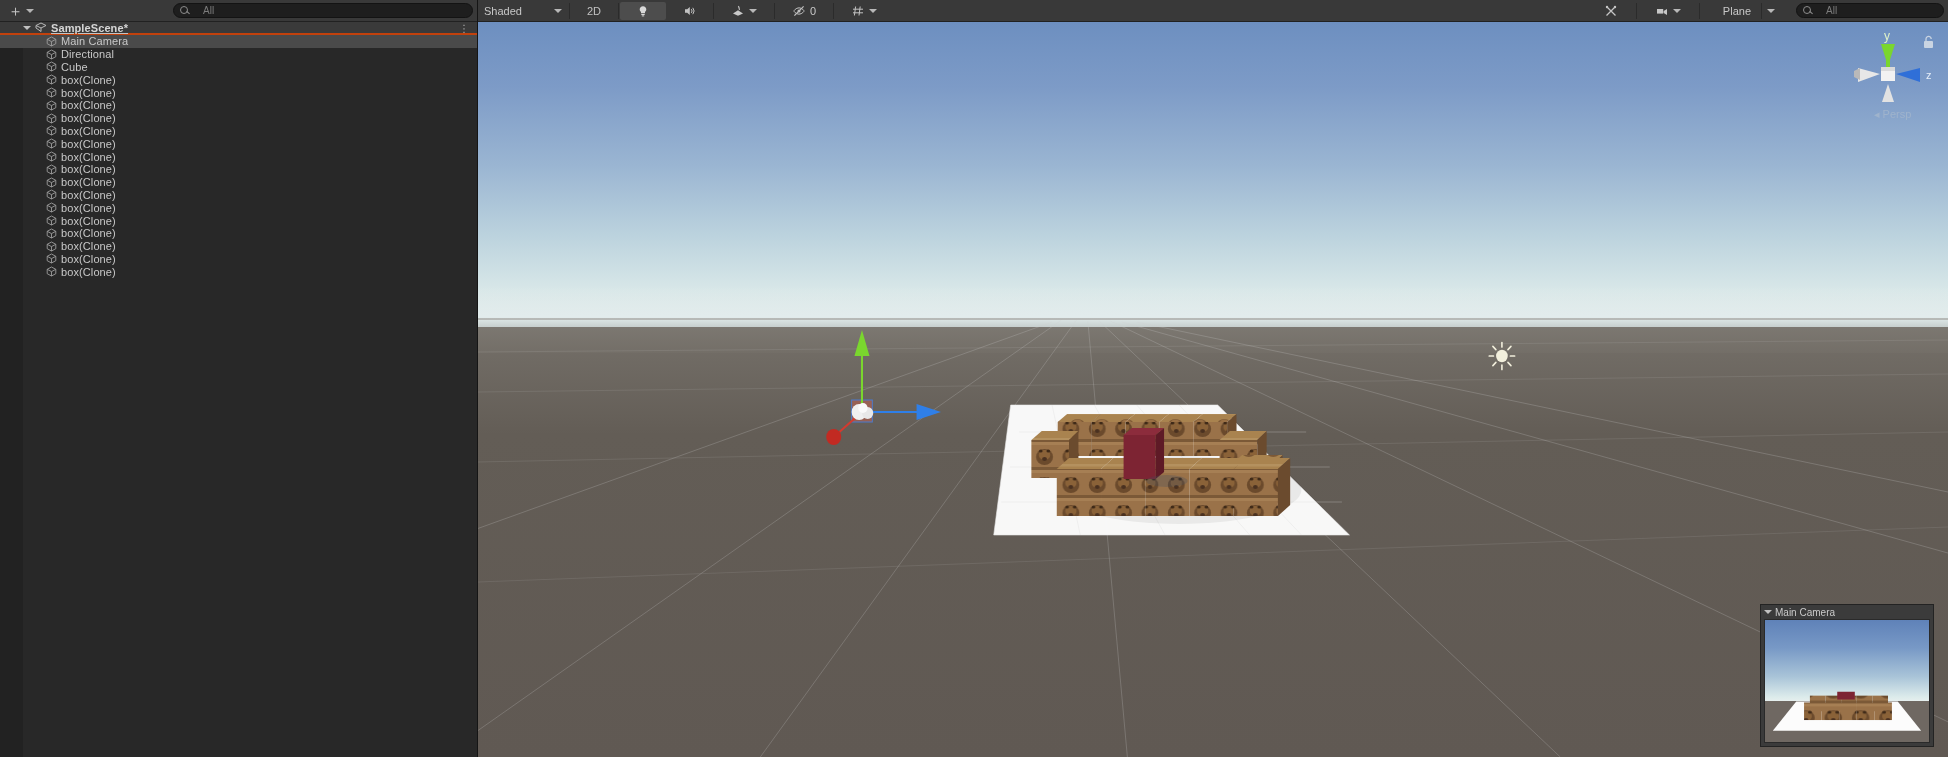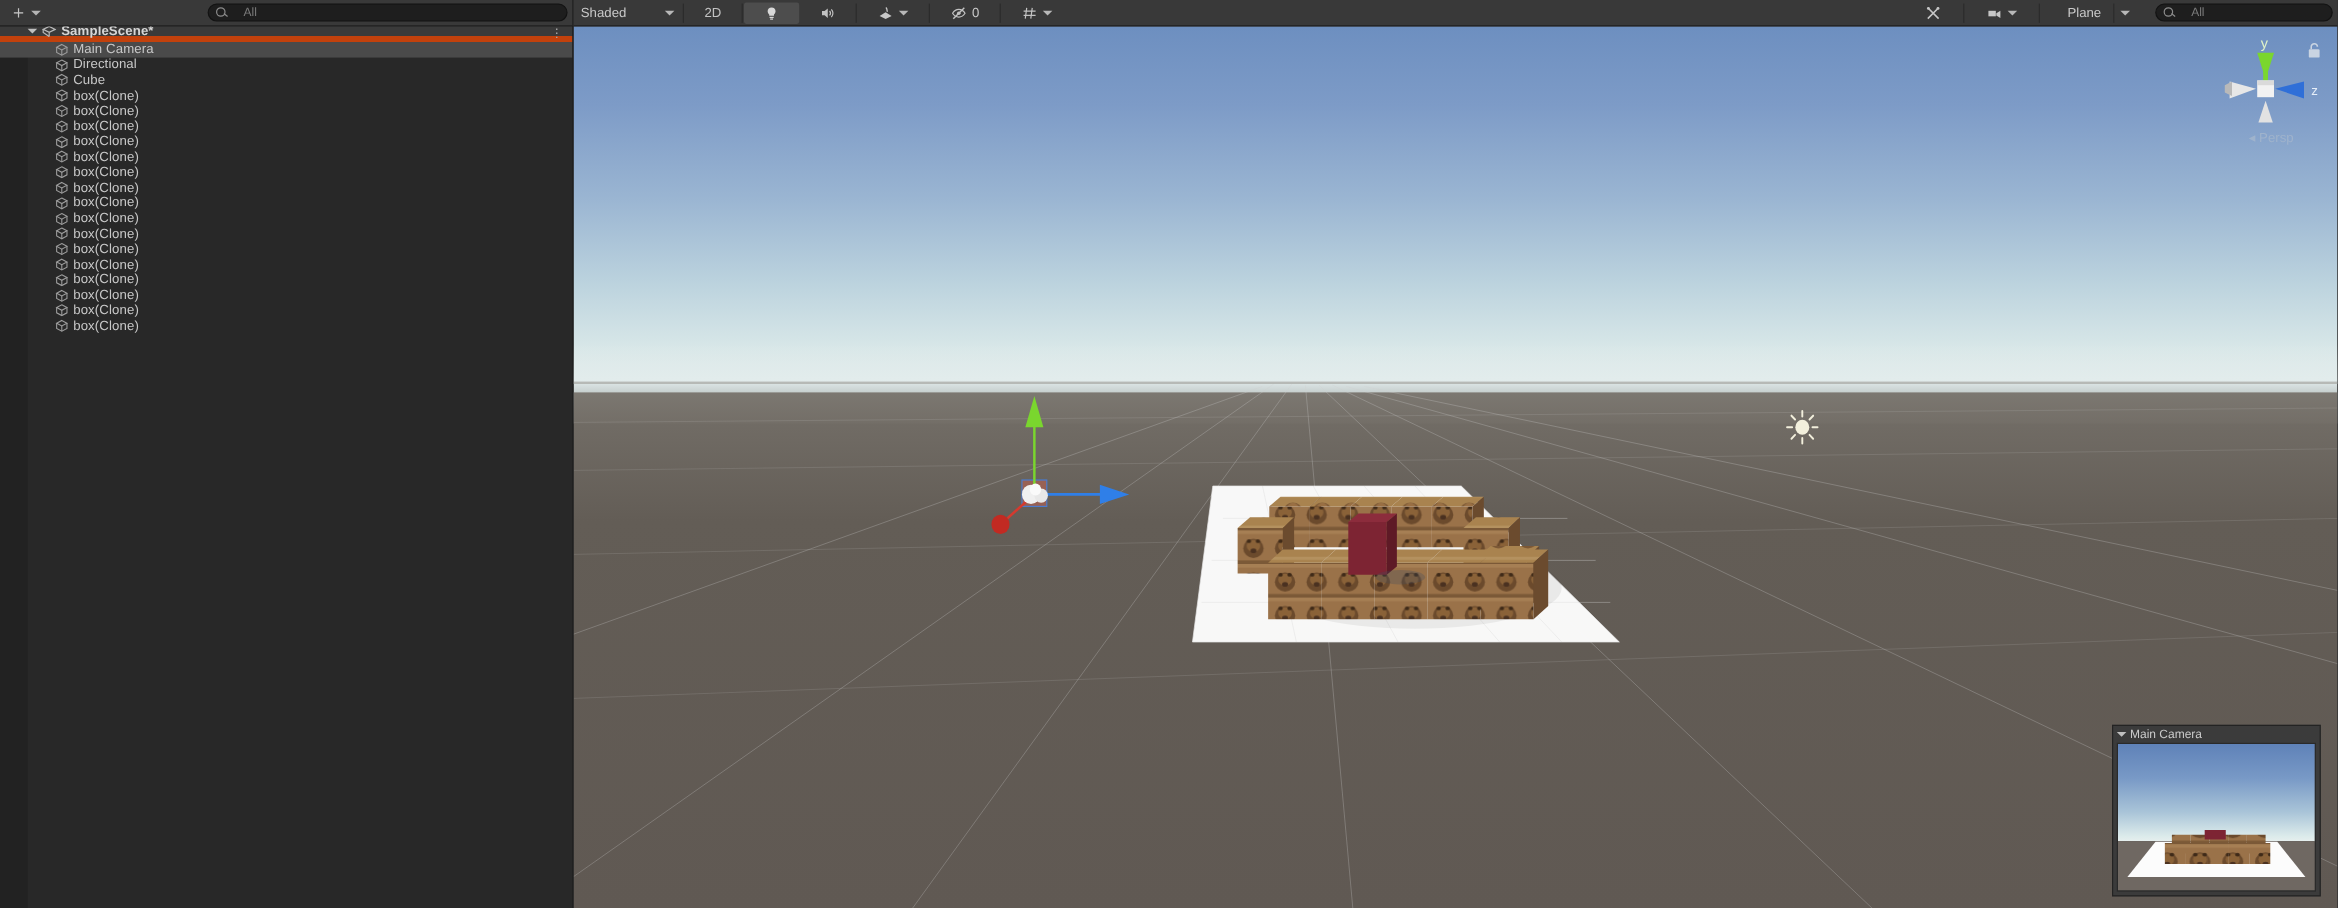--- a/index.html
+++ b/index.html
@@ -23,22 +23,22 @@
   .search-ic::before { content:""; position:absolute; left:0; top:1px; width:6px;height:6px;
     border:1.3px solid #8c8c8c; border-radius:50%; }
   .search-ic::after { content:""; position:absolute; left:5.5px; top:6.5px; width:4px;height:1.3px;
     background:#8c8c8c; transform:rotate(40deg); }
   .search-txt { font-size:10px; color:#7c7c7c; margin-left:12px; }
 
   .hier-list { flex:1; position:relative; overflow:hidden; background:#282828; }
   .gutter { position:absolute; left:0; top:0; width:23px; height:100%; background:#222222; }
   .row { position:relative; height:12.8px; display:flex; align-items:center;
     font-size:11px; color:#c4c4c4; white-space:nowrap; }
-  .row.scene-root { background:#3a3a3a; padding-left:23px; border-bottom:5px solid #c2410c;
-    height:13px; }
+  .row.scene-root { background:#3a3a3a; padding-left:23px; border-bottom:2px solid #c2410c;
+    height:13px;text-decoration:underline; }
   .row.selected { background:#4a4a4a; }
   .row .arrow { width:0;height:0;border-left:4.5px solid transparent;border-right:4.5px solid transparent;
     border-top:4.5px solid #c0c0c0; margin-right:4px; }
   .scene-ic { width:12px;height:11px; margin-right:4px; position:relative; flex-shrink:0; }
   .cube-ic { width:11px;height:11px; margin-right:4px; flex-shrink:0; }
   .row-label { font-size:11px; color:#c8c8c8; letter-spacing:.1px; }
   .row.scene-root .row-label { color:#d6d6d6; font-weight:bold; }
   .kebab { position:absolute; right:8px; top:1px; color:#b0b0b0; font-size:10px;
     letter-spacing:0; line-height:11px; }
   .indent { padding-left:46px; }

